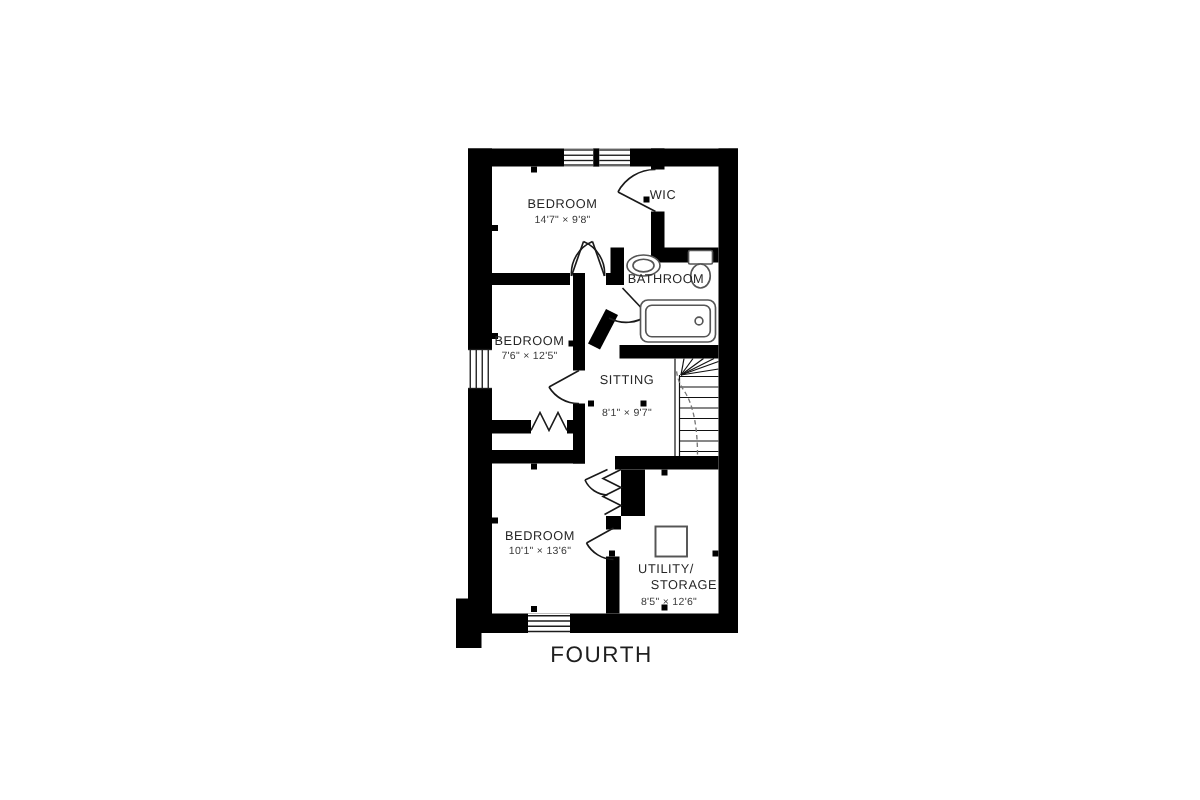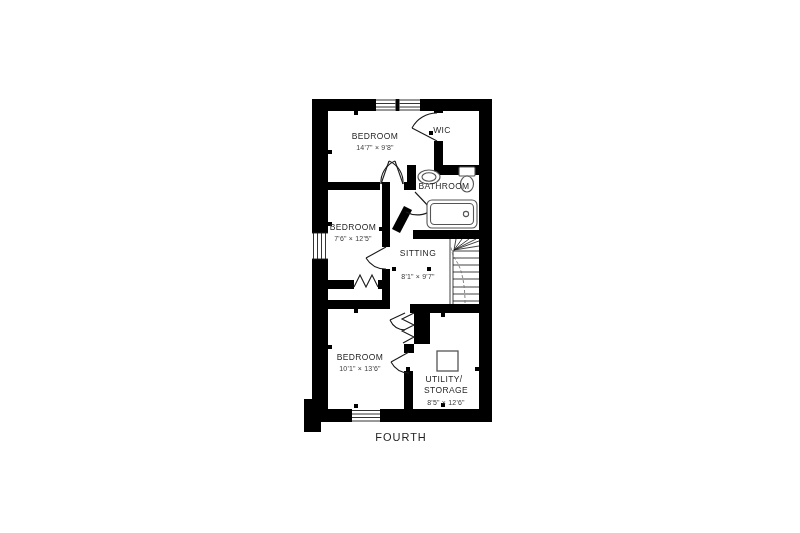--- a/index.html
+++ b/index.html
@@ -15,21 +15,21 @@
     position:absolute;
     transform:translate(-50%,-50%);
     color:#262626;
     white-space:nowrap;
     text-align:center;
     line-height:1;
   }
   .room-name{font-size:8.5px;font-weight:500;letter-spacing:.4px;}
   .room-dims{font-size:7px;font-weight:400;color:#3a3a3a;letter-spacing:.2px;}
   .bath-name{font-size:8.5px;font-weight:500;letter-spacing:.3px;}
-  .floor-name{font-size:11px;font-weight:500;letter-spacing:1px;color:#1f1f1f;}
+  .floor-name{font-size:15px;font-weight:500;letter-spacing:1px;color:#1f1f1f;}
 </style>
 </head>
 <body>
 
 <div id="canvas">
 
   <svg id="plan-svg" width="800" height="533" viewBox="0 0 800 533">
 
     <g fill="#000000" stroke="none">
       <rect x="312" y="99" width="180" height="12"></rect>
@@ -198,18 +198,18 @@
   <div class="lbl room-name" style="left:353px;top:227px;">BEDROOM</div>
   <div class="lbl room-dims" style="left:353px;top:238px;">7'6" × 12'5"</div>
 
   <div class="lbl room-name" style="left:418px;top:253px;">SITTING</div>
   <div class="lbl room-dims" style="left:418px;top:276px;">8'1" × 9'7"</div>
 
   <div class="lbl room-name" style="left:360px;top:357px;">BEDROOM</div>
   <div class="lbl room-dims" style="left:360px;top:368px;">10'1" × 13'6"</div>
 
   <div class="lbl room-name" style="left:424px;top:379px;margin-left:20px;">UTILITY/</div>
-  <div class="lbl room-name" style="left:446px;top:390px;text-align:right;">STORAGE</div>
+  <div class="lbl room-name" style="left:456px;top:390px;text-align:right;">STORAGE</div>
   <div class="lbl room-dims" style="left:446px;top:402px;">8'5" × 12'6"</div>
 
   <div class="lbl floor-name" style="left:401px;top:437px;">FOURTH</div>
 
 </div>
 
 </body></html>

